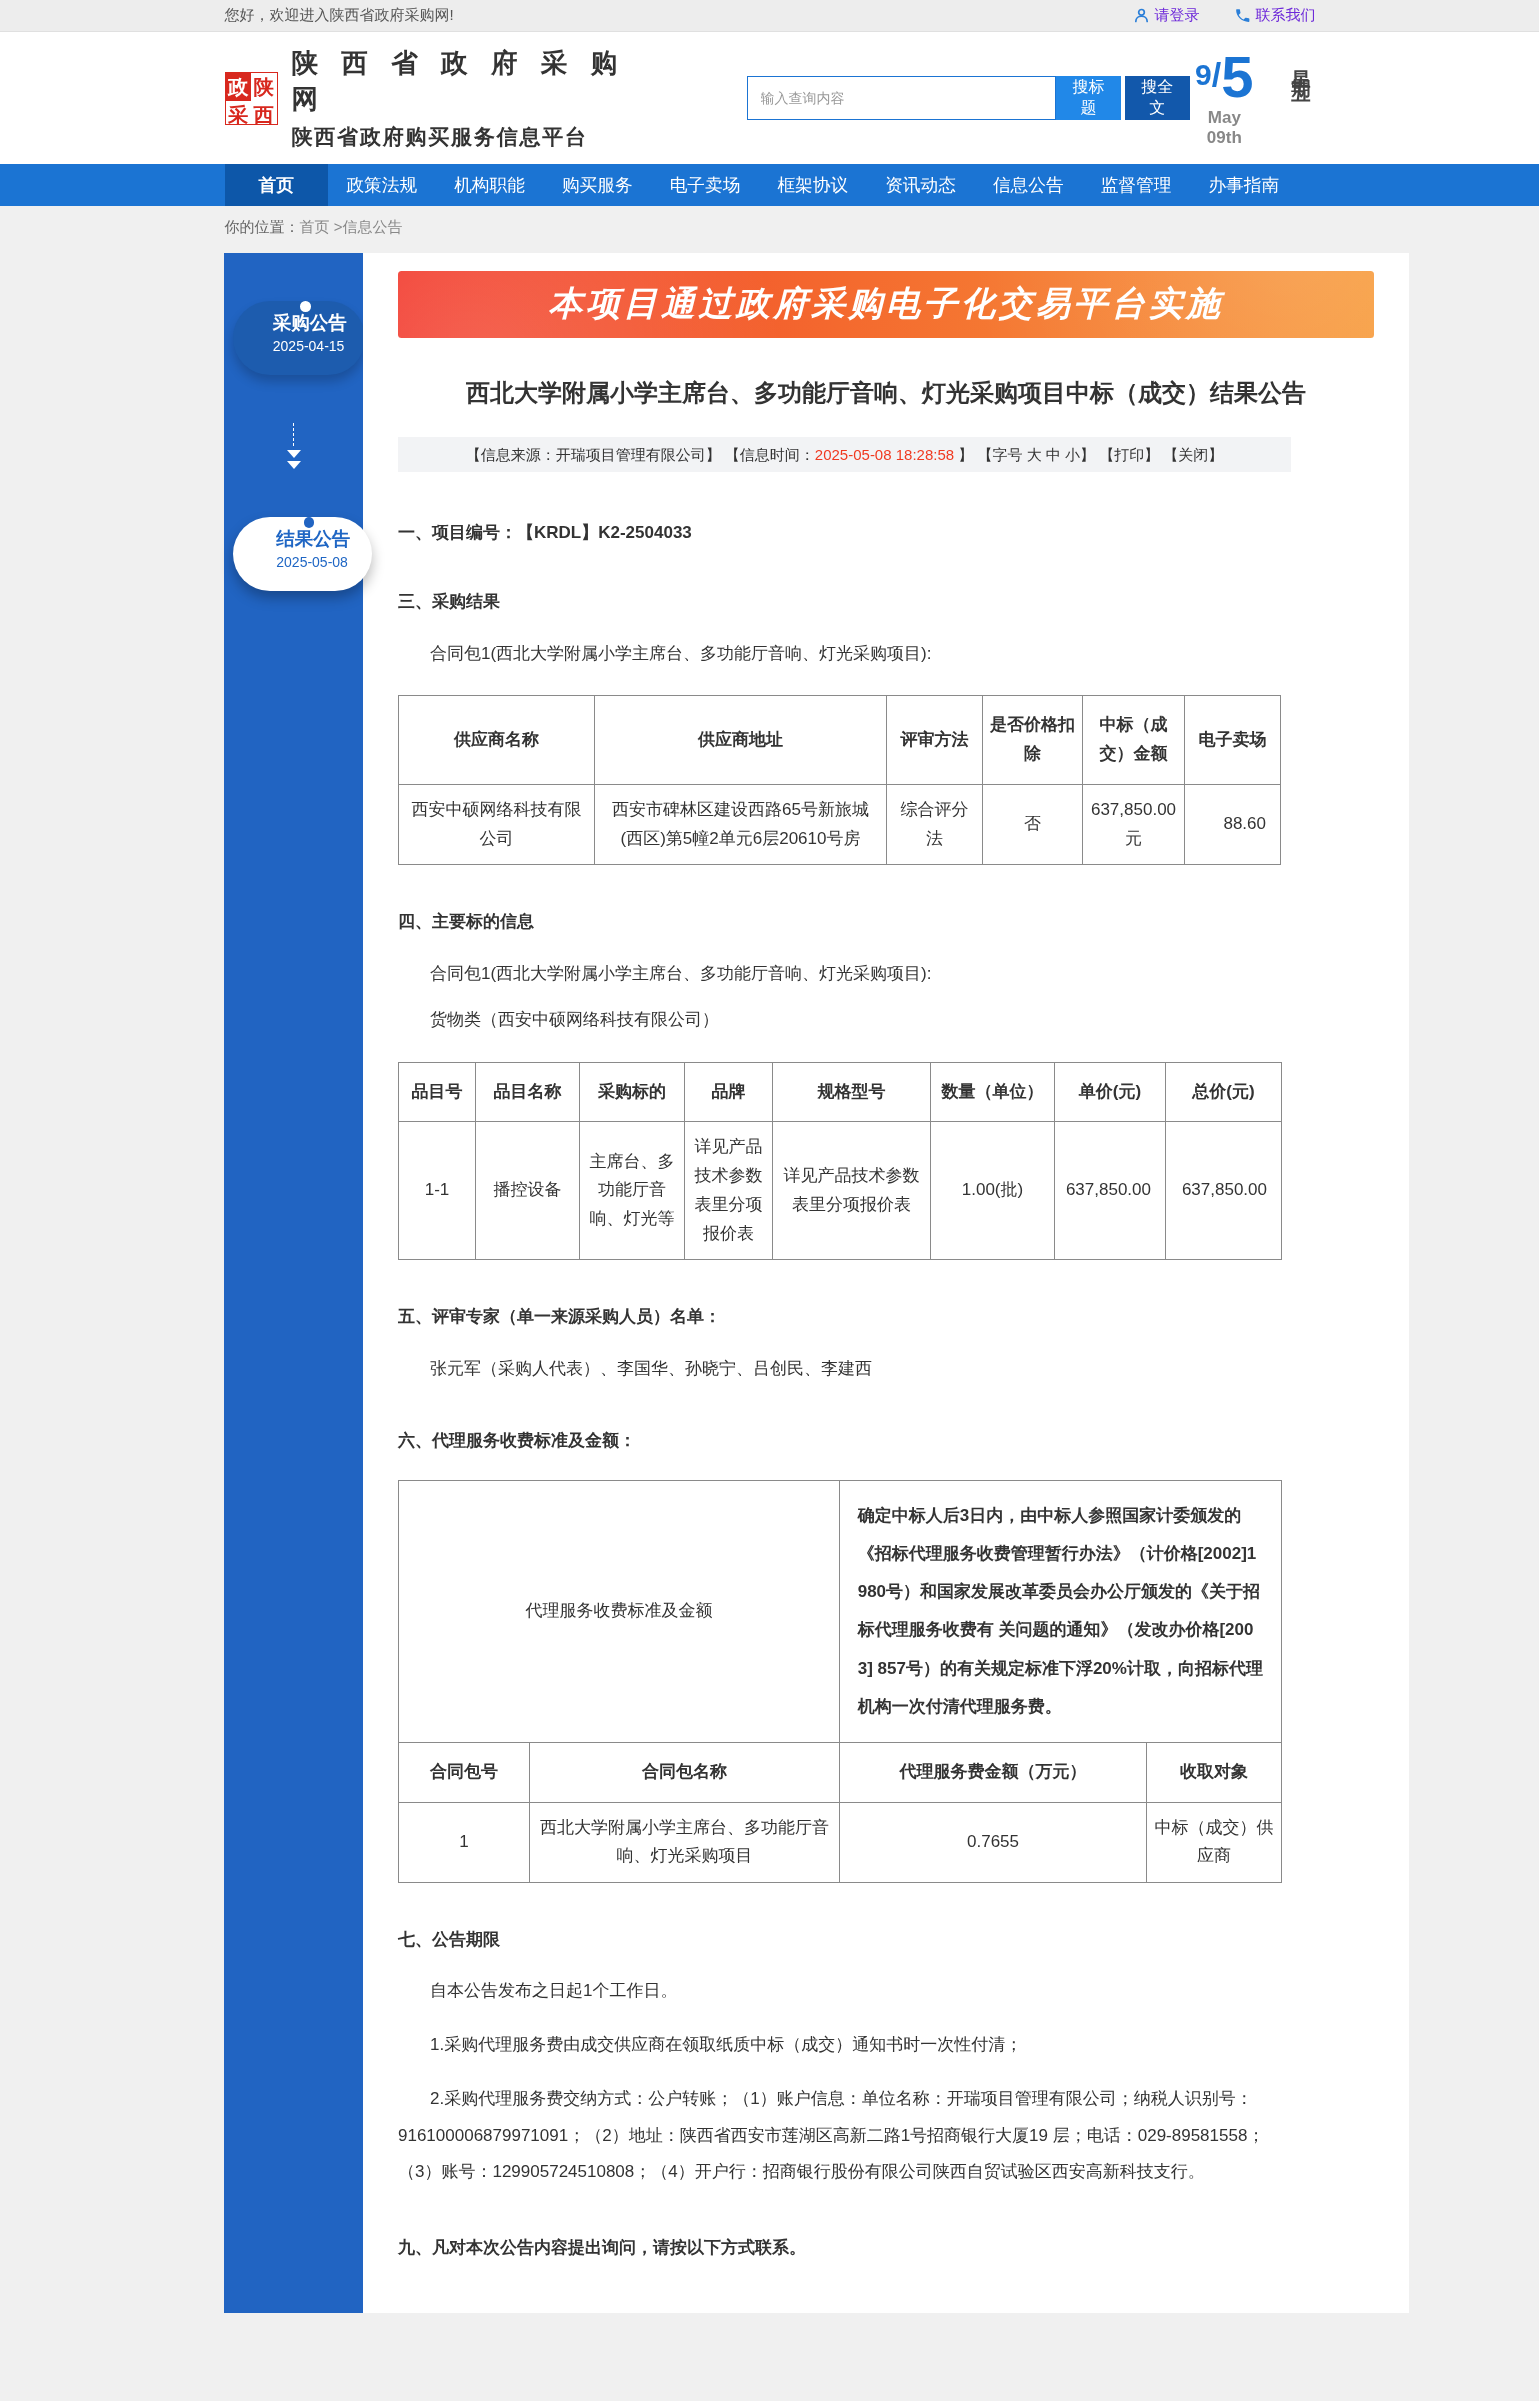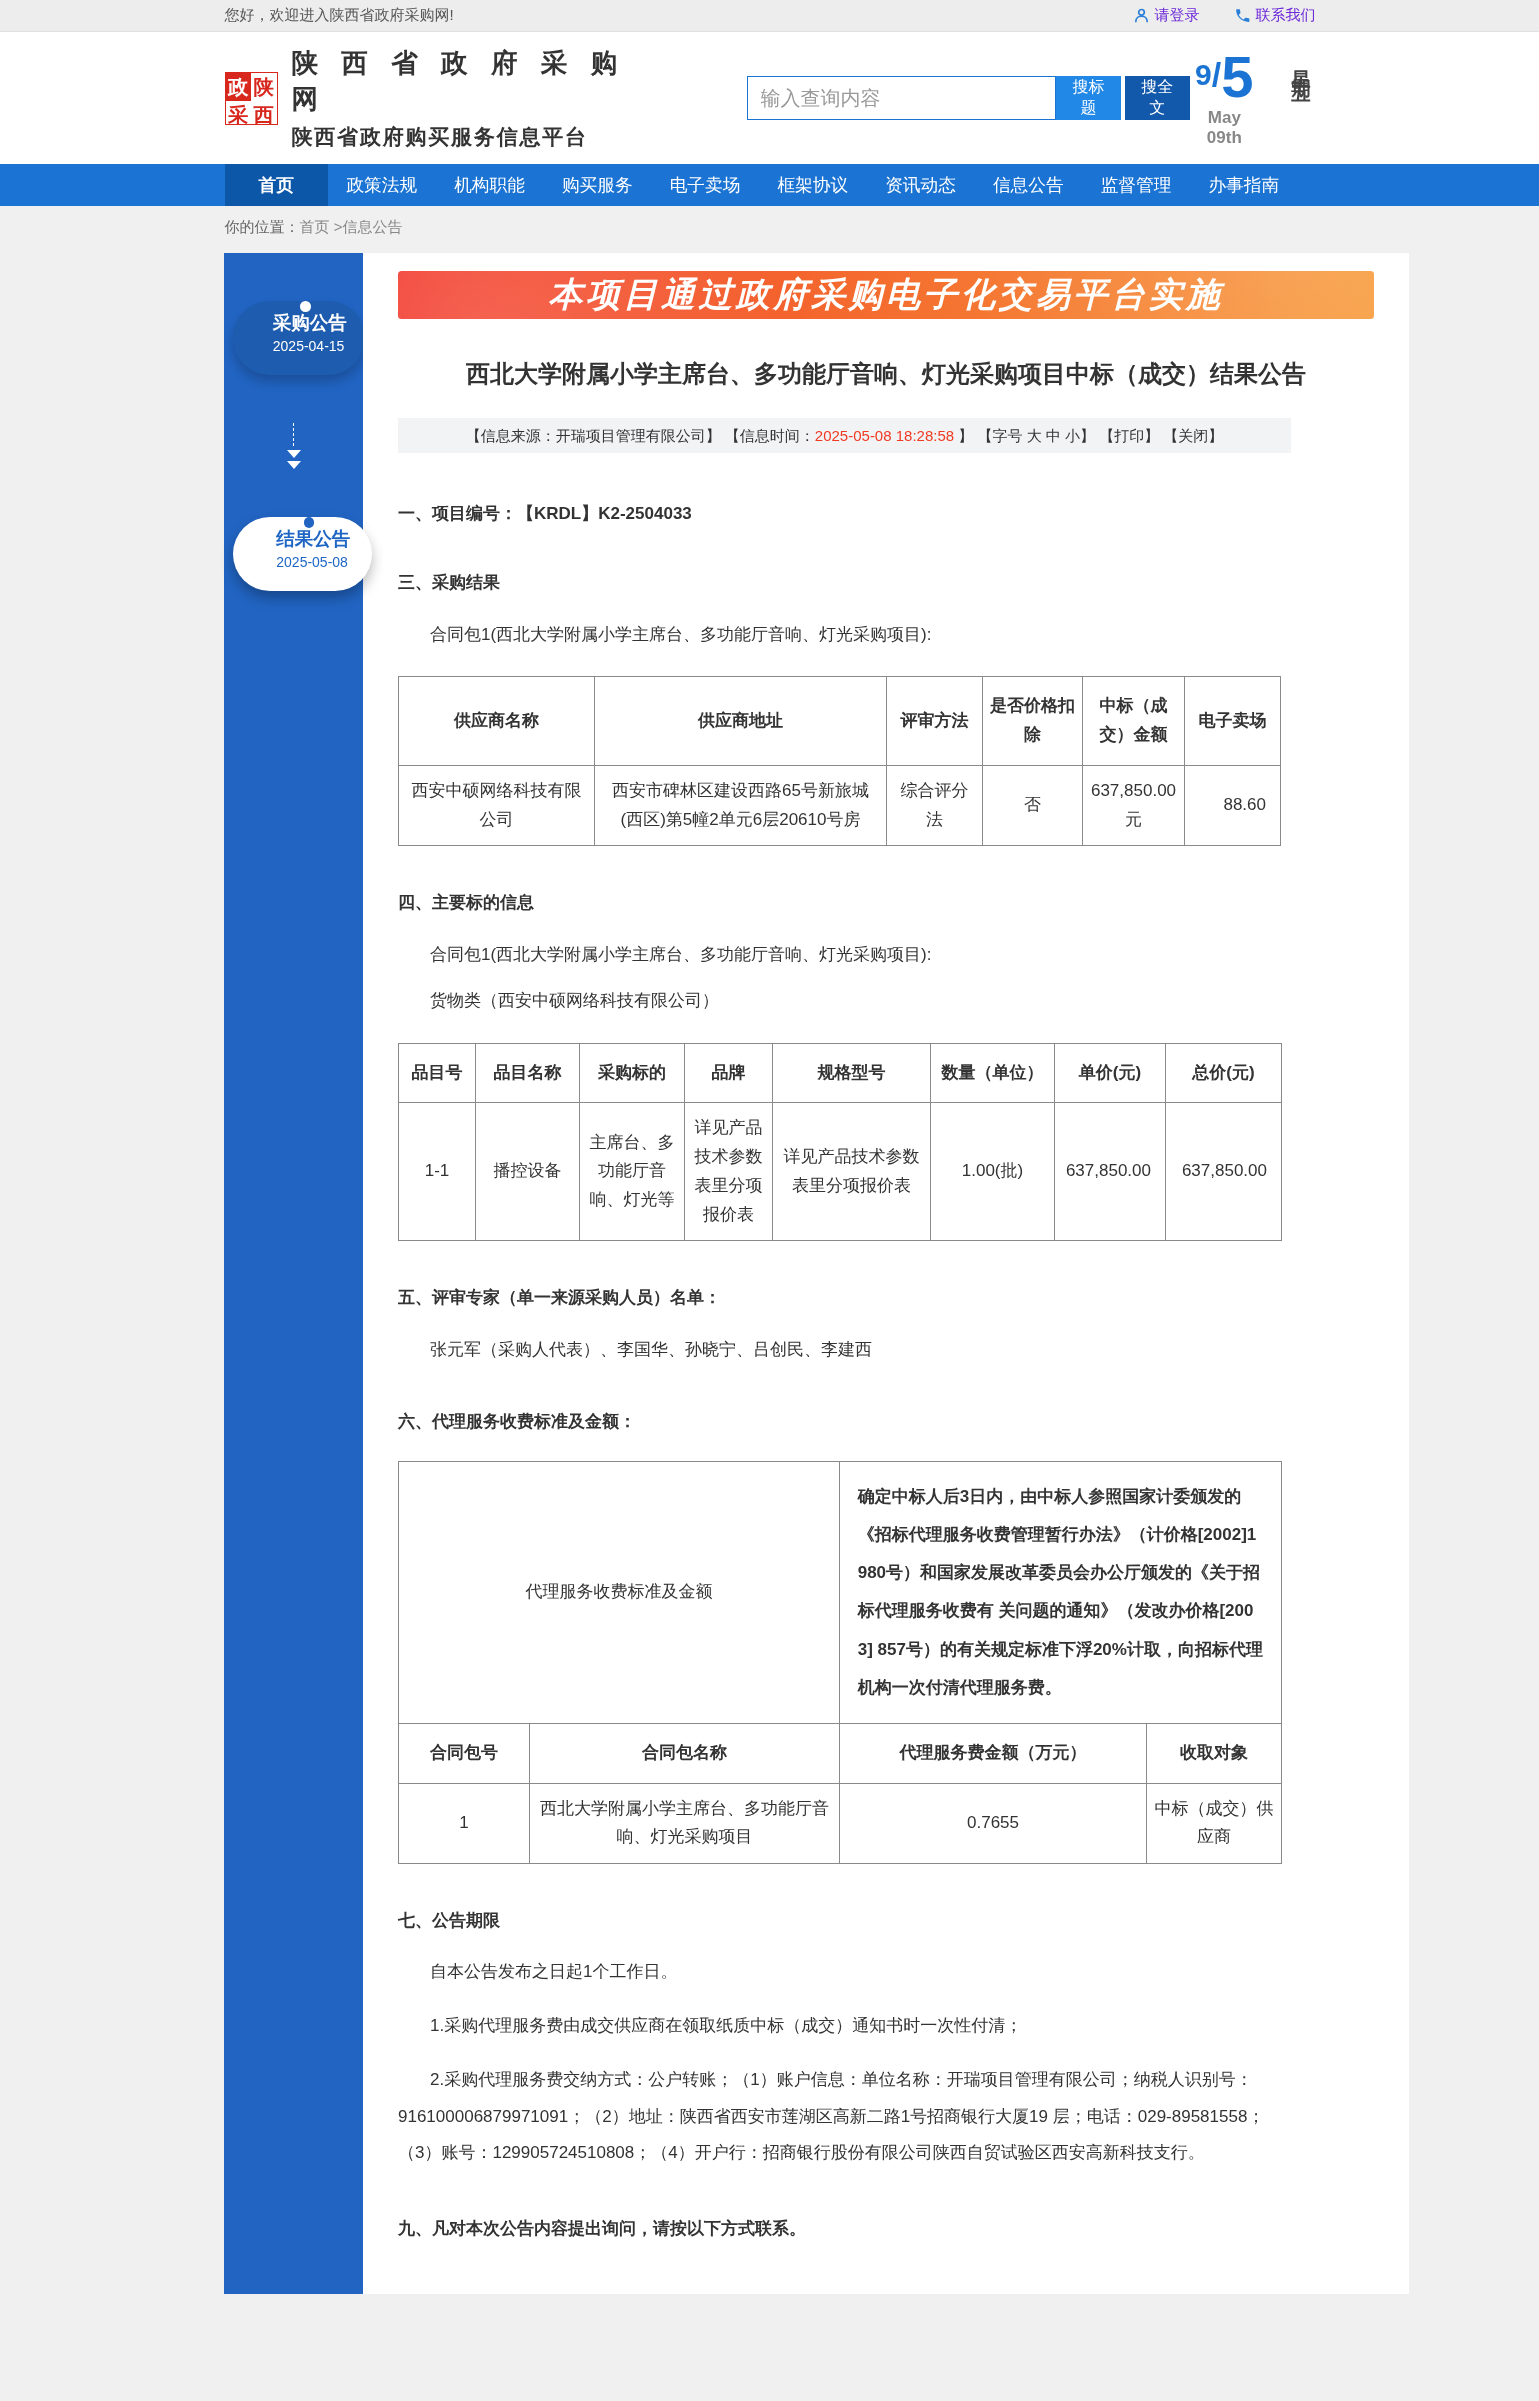--- a/index.html
+++ b/index.html
@@ -17,21 +17,21 @@
   .header { height:132px; background:#fff; }
   .header .wrap { display:flex; align-items:center; height:100%; }
   .logo-seal { width:53px; height:53px; border:1.8px solid #d8281e; display:grid; grid-template-columns:1fr 1fr; grid-template-rows:1fr 1fr; background:#fff; flex-shrink:0; }
   .seal-cell { display:flex; align-items:center; justify-content:center; font-family:"Liberation Serif","DejaVu Serif",serif; font-weight:bold; font-size:20.3px; }
   .seal-red-bg { background:#d8281e; color:#fff; }
   .seal-red-tx { color:#d8281e; }
   .site-names { margin-left:14px; }
   .site-title { font-size:26.5px; font-weight:bold; color:#333; letter-spacing:8px; }
   .site-sub { font-size:21px; font-weight:bold; color:#333; letter-spacing:1.8px; margin-top:6.2px; }
   .search-area { margin-left:85px; display:flex; align-items:stretch; height:44px; }
-  .search-input { width:320px; border:1.8px solid #1b74d3; padding:0 12.4px; font-size:20px; color:#1d4ed8; outline:none; font-family:Liberation Serif, serif; }
+  .search-input { width:320px; border:1.8px solid #1b74d3; padding:0 12.4px; font-size:14px; color:#1d4ed8; outline:none; font-family:Liberation Sans, sans-serif; }
   .search-input::placeholder { color:#999; }
   .btn-search { border:none; color:#fff; font-size:16px; padding:0 9.7px; cursor:pointer; font-family:inherit; }
   .btn-t { background:#2188e8; }
   .btn-f { background:#1258ab; margin-left:3.5px; }
   .date-block { margin-left:auto; display:flex; align-items:center; }
   .date-nums { text-align:center; }
   .date-frac { color:#1b74d3; font-weight:bold; line-height:1; white-space:nowrap; }
   .m-num { font-size:30px; vertical-align:12.4px; }
   .slash { font-size:34px; vertical-align:10.6px; }
   .d-num { font-size:58px; }
@@ -62,21 +62,21 @@
   .pill-title { font-size:18.5px; font-weight:bold; line-height:1.15; }
   .pill-date { font-size:14px; margin-top:4.4px; }
   .pill-past .pill-title, .pill-past .pill-date { color:#fff; }
   .pill-active .pill-title, .pill-active .pill-date { color:#1f66c4; }
   .tl-arrow { margin:48px auto; width:16px; }
   .tl-line { width:0; height:23px; border-left:1.8px dashed #fff; margin:0 auto; }
   .tl-tri { width:0; height:0; border-left:7px solid transparent; border-right:7px solid transparent; border-top:8.8px solid #fff; margin:3.5px auto 0; }
 
   
   .panel { flex:1; background:#fff; padding:17.7px 35px 53px 35px; position:relative; }
-  .banner { height:48px; border-radius:3.5px; display:flex; align-items:center; justify-content:center;
+  .banner { height:67px; border-radius:3.5px; display:flex; align-items:center; justify-content:center;
             background: radial-gradient(circle at 8% 150%, rgba(255,255,255,.18), transparent 34%),
                         radial-gradient(circle at 92% -40%, rgba(255,255,255,.15), transparent 36%),
                         linear-gradient(90deg,#f2392c,#f4692e 45%,#f79b3c);
             color:#fff; font-size:34px; font-weight:bold; font-style:italic; letter-spacing:3.5px; }
   .article-title { margin-top:39px; text-align:center; font-size:24px; font-weight:bold; color:#333; }
   .meta { margin-top:28px; width:893px; background:#f2f3f5; height:35px; line-height:35px; text-align:center; font-size:15px; color:#333; white-space:nowrap; }
   .meta .red { color:#f03a21;margin-top:41px; }
   .meta .mi { cursor:pointer; }
 
   .article-body { width:883px; font-size:17px; color:#333; }

